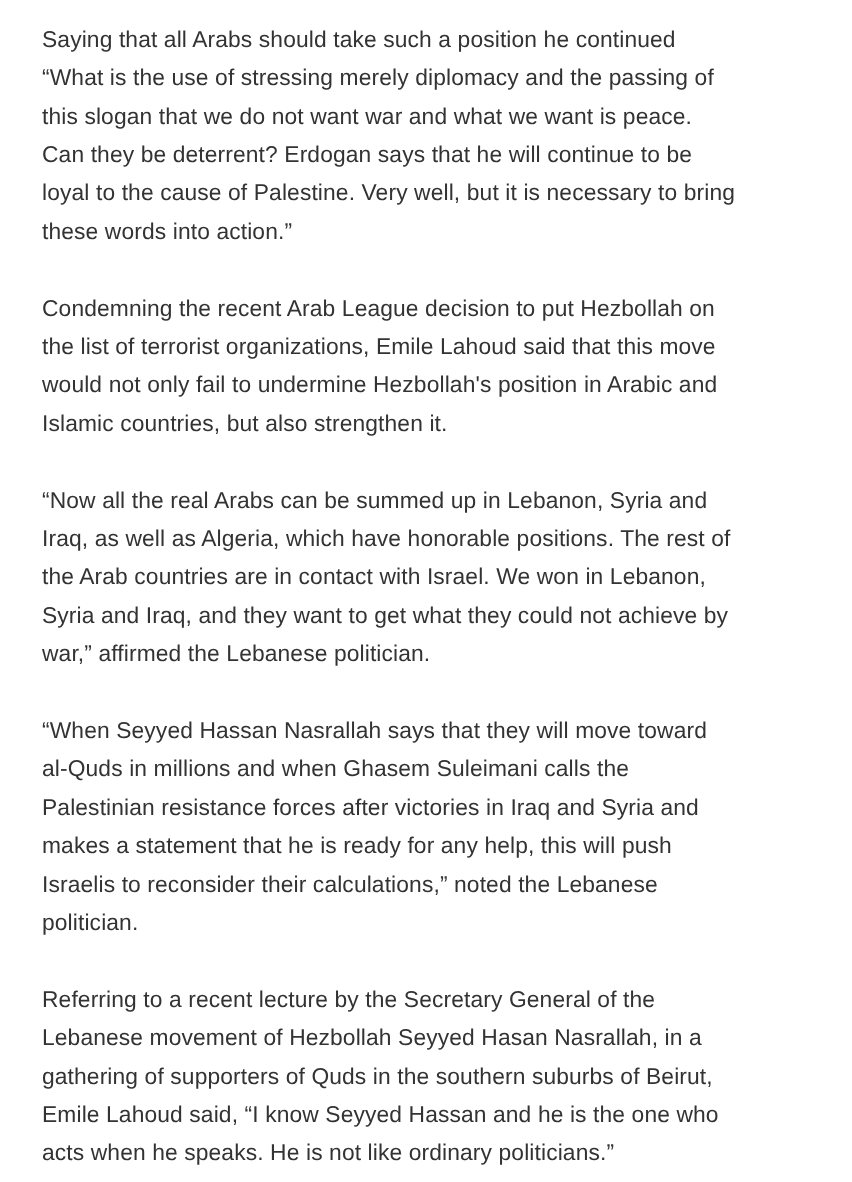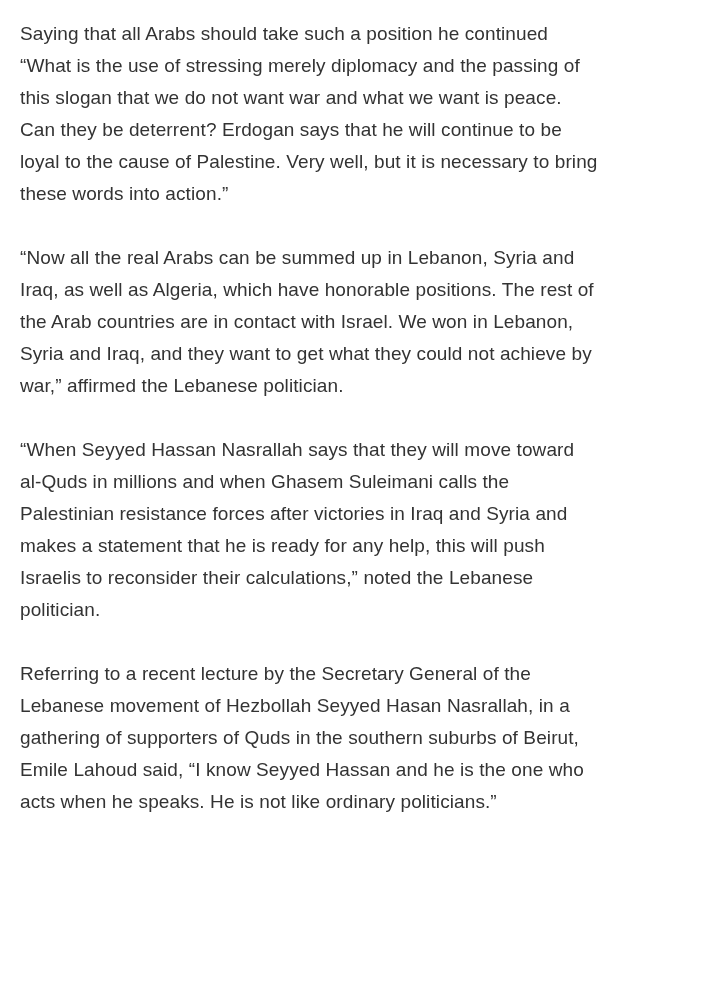--- a/index.html
+++ b/index.html
@@ -9,21 +9,21 @@
   }
   .page {
     width: 710px;
     height: 985px;
     box-sizing: border-box;
     background: #ffffff;
     overflow: hidden;
   }
   .article {
     box-sizing: border-box;
-    padding: 18px 40px 0 20px;
+    padding: 18px 40px 0 35px;
     color: #333333;
     font-family: "Liberation Sans", "DejaVu Sans", sans-serif;
     font-size: 19px;
     line-height: 32px;
     font-weight: 400;
   }
   .article p.para {
     margin: 0 0 32px 0;
     white-space: pre-line; 
     letter-spacing: 0.1px;
@@ -33,20 +33,24 @@
 <body>
 
 <div class="page">
   <main class="article">
     <p class="para">Saying that all Arabs should take such a position he continued
 “What is the use of stressing merely diplomacy and the passing of
 this slogan that we do not want war and what we want is peace.
 Can they be deterrent? Erdogan says that he will continue to be
 loyal to the cause of Palestine. Very well, but it is necessary to bring
 these words into action.”</p>
+    <p class="para">Condemning the recent Arab League decision to put Hezbollah on
+the list of terrorist organizations, Emile Lahoud said that this move
+would not only fail to undermine Hezbollah's position in Arabic and
+Islamic countries, but also strengthen it.</p>
     <p class="para">“Now all the real Arabs can be summed up in Lebanon, Syria and
 Iraq, as well as Algeria, which have honorable positions. The rest of
 the Arab countries are in contact with Israel. We won in Lebanon,
 Syria and Iraq, and they want to get what they could not achieve by
 war,” affirmed the Lebanese politician.</p>
     <p class="para">“When Seyyed Hassan Nasrallah says that they will move toward
 al-Quds in millions and when Ghasem Suleimani calls the
 Palestinian resistance forces after victories in Iraq and Syria and
 makes a statement that he is ready for any help, this will push
 Israelis to reconsider their calculations,” noted the Lebanese

